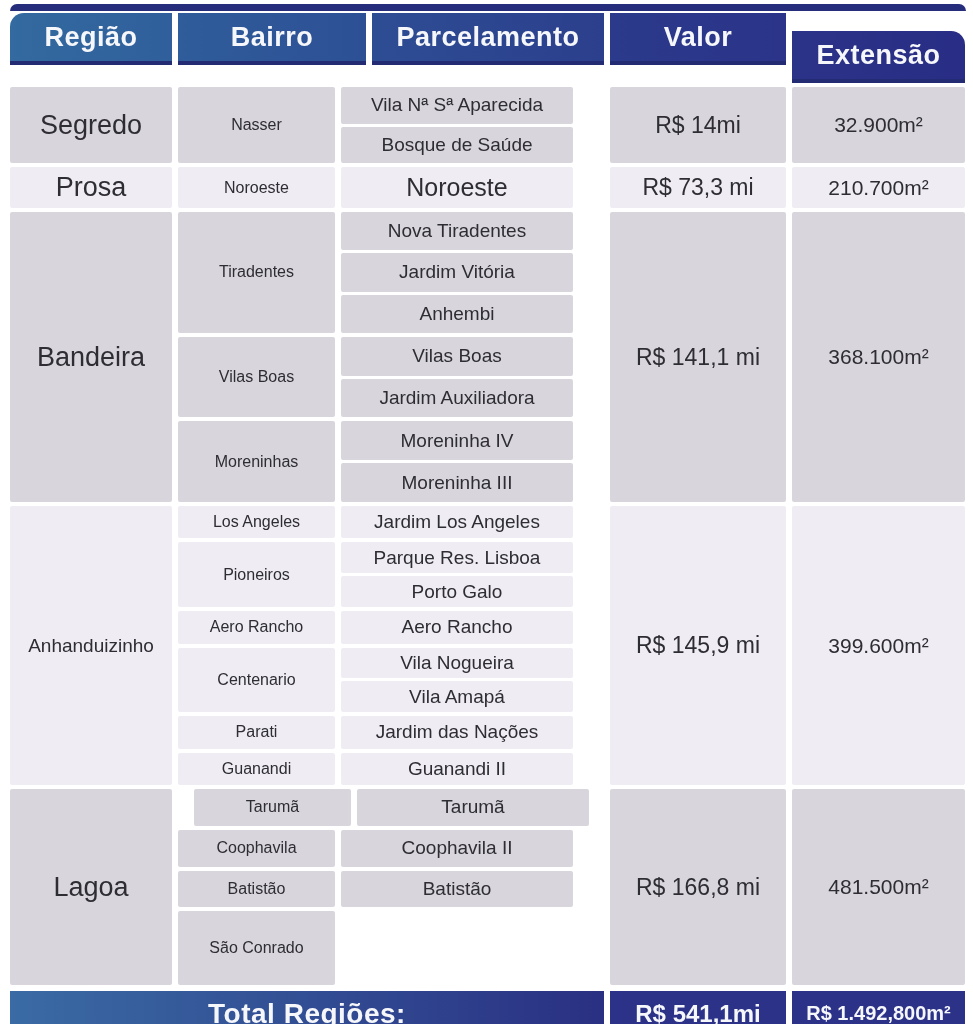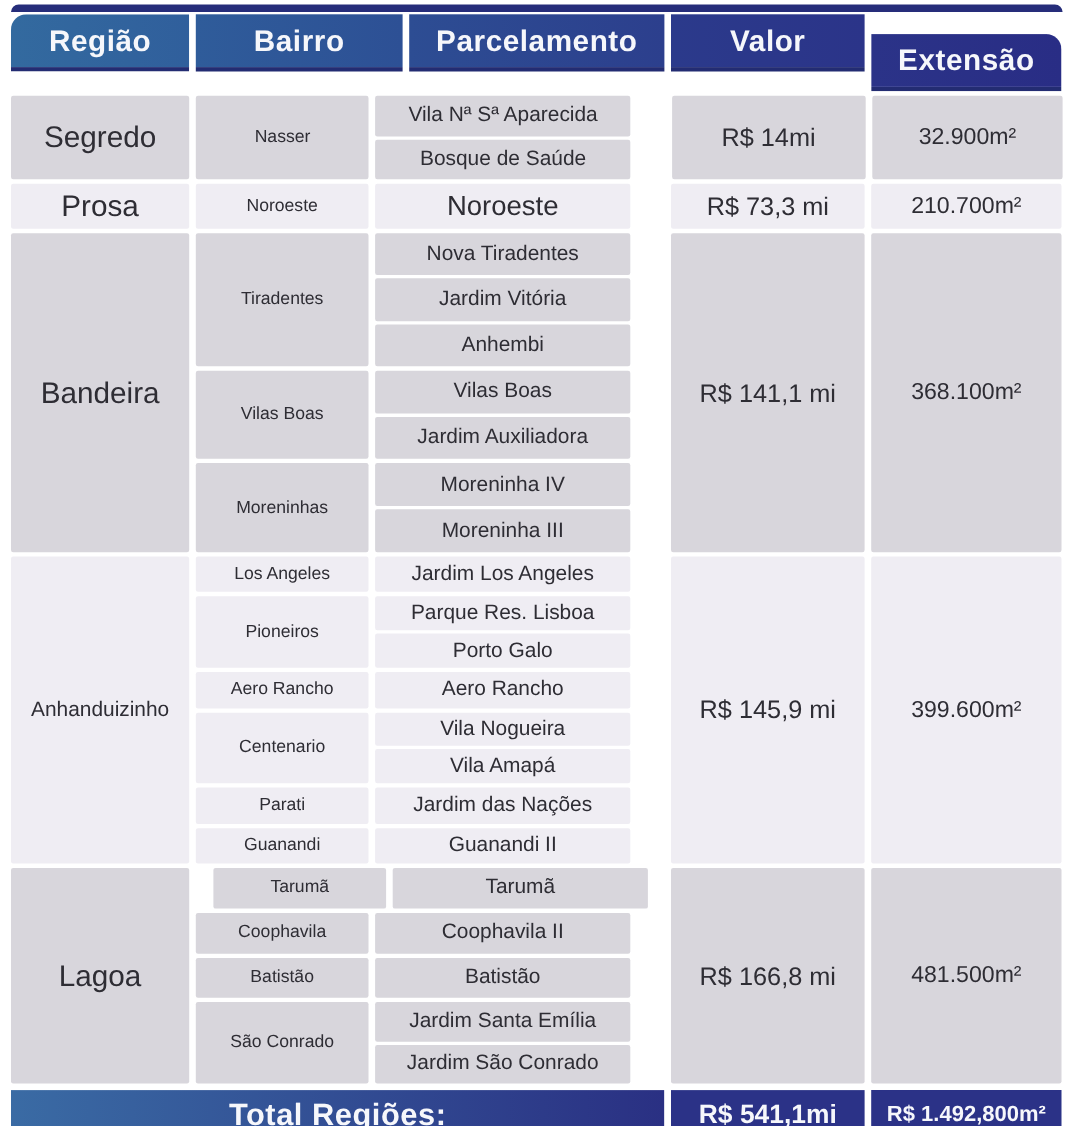--- a/index.html
+++ b/index.html
@@ -37,21 +37,21 @@
   .header-cell:nth-child(4){background:linear-gradient(90deg,#2b3a8b,#2b3489);}
   .header-cell:nth-child(5){background:linear-gradient(90deg,#2b3388,#292d85);border-radius:0 14px 0 0;margin-top:18px;}
 
   
   .groups{margin-top:4px;}
   .group{
     display:flex;column-gap:6px;margin-bottom:4px;
   }
   .group:nth-of-type(odd){--cell:#d8d6dc;}
   .group:nth-of-type(even){--cell:#efedf3;}
-  .group:nth-of-type(1){height:76px;justify-content:space-between;}
+  .group:nth-of-type(1){height:76px;}
   .group:nth-of-type(2){height:41px;}
   .group:nth-of-type(3){height:290px;}
   .group:nth-of-type(4){height:279px;}
   .group:nth-of-type(5){height:196px;}
 
   .cell{
     background:var(--cell);
     display:flex;align-items:center;justify-content:center;
     border-radius:2px;
     text-align:center;
@@ -222,24 +222,20 @@
             </div>
           </div>
           <div class="bairro-row" style="flex-grow: 1;">
             <div class="cell bairro-cell">Batistão</div>
             <div class="parcel-stack">
               <div class="cell parcel-cell">Batistão</div>
             </div>
           </div>
           <div class="bairro-row" style="flex-grow: 2;">
             <div class="cell bairro-cell">São Conrado</div>
-            <div class="parcel-stack">
-              <div class="cell parcel-cell">Jardim Santa Emília</div>
-              <div class="cell parcel-cell">Jardim São Conrado</div>
-            </div>
           </div>
         </div>
         <div class="cell valor-cell">R$ 166,8 mi</div>
         <div class="cell ext-cell">481.500m²</div>
       </div>
     </div>
 
   <div class="footer-row">
     <div class="footer-cell footer-label-cell">Total Regiões:</div>
     <div class="footer-cell footer-valor-cell">R$ 541,1mi</div>

